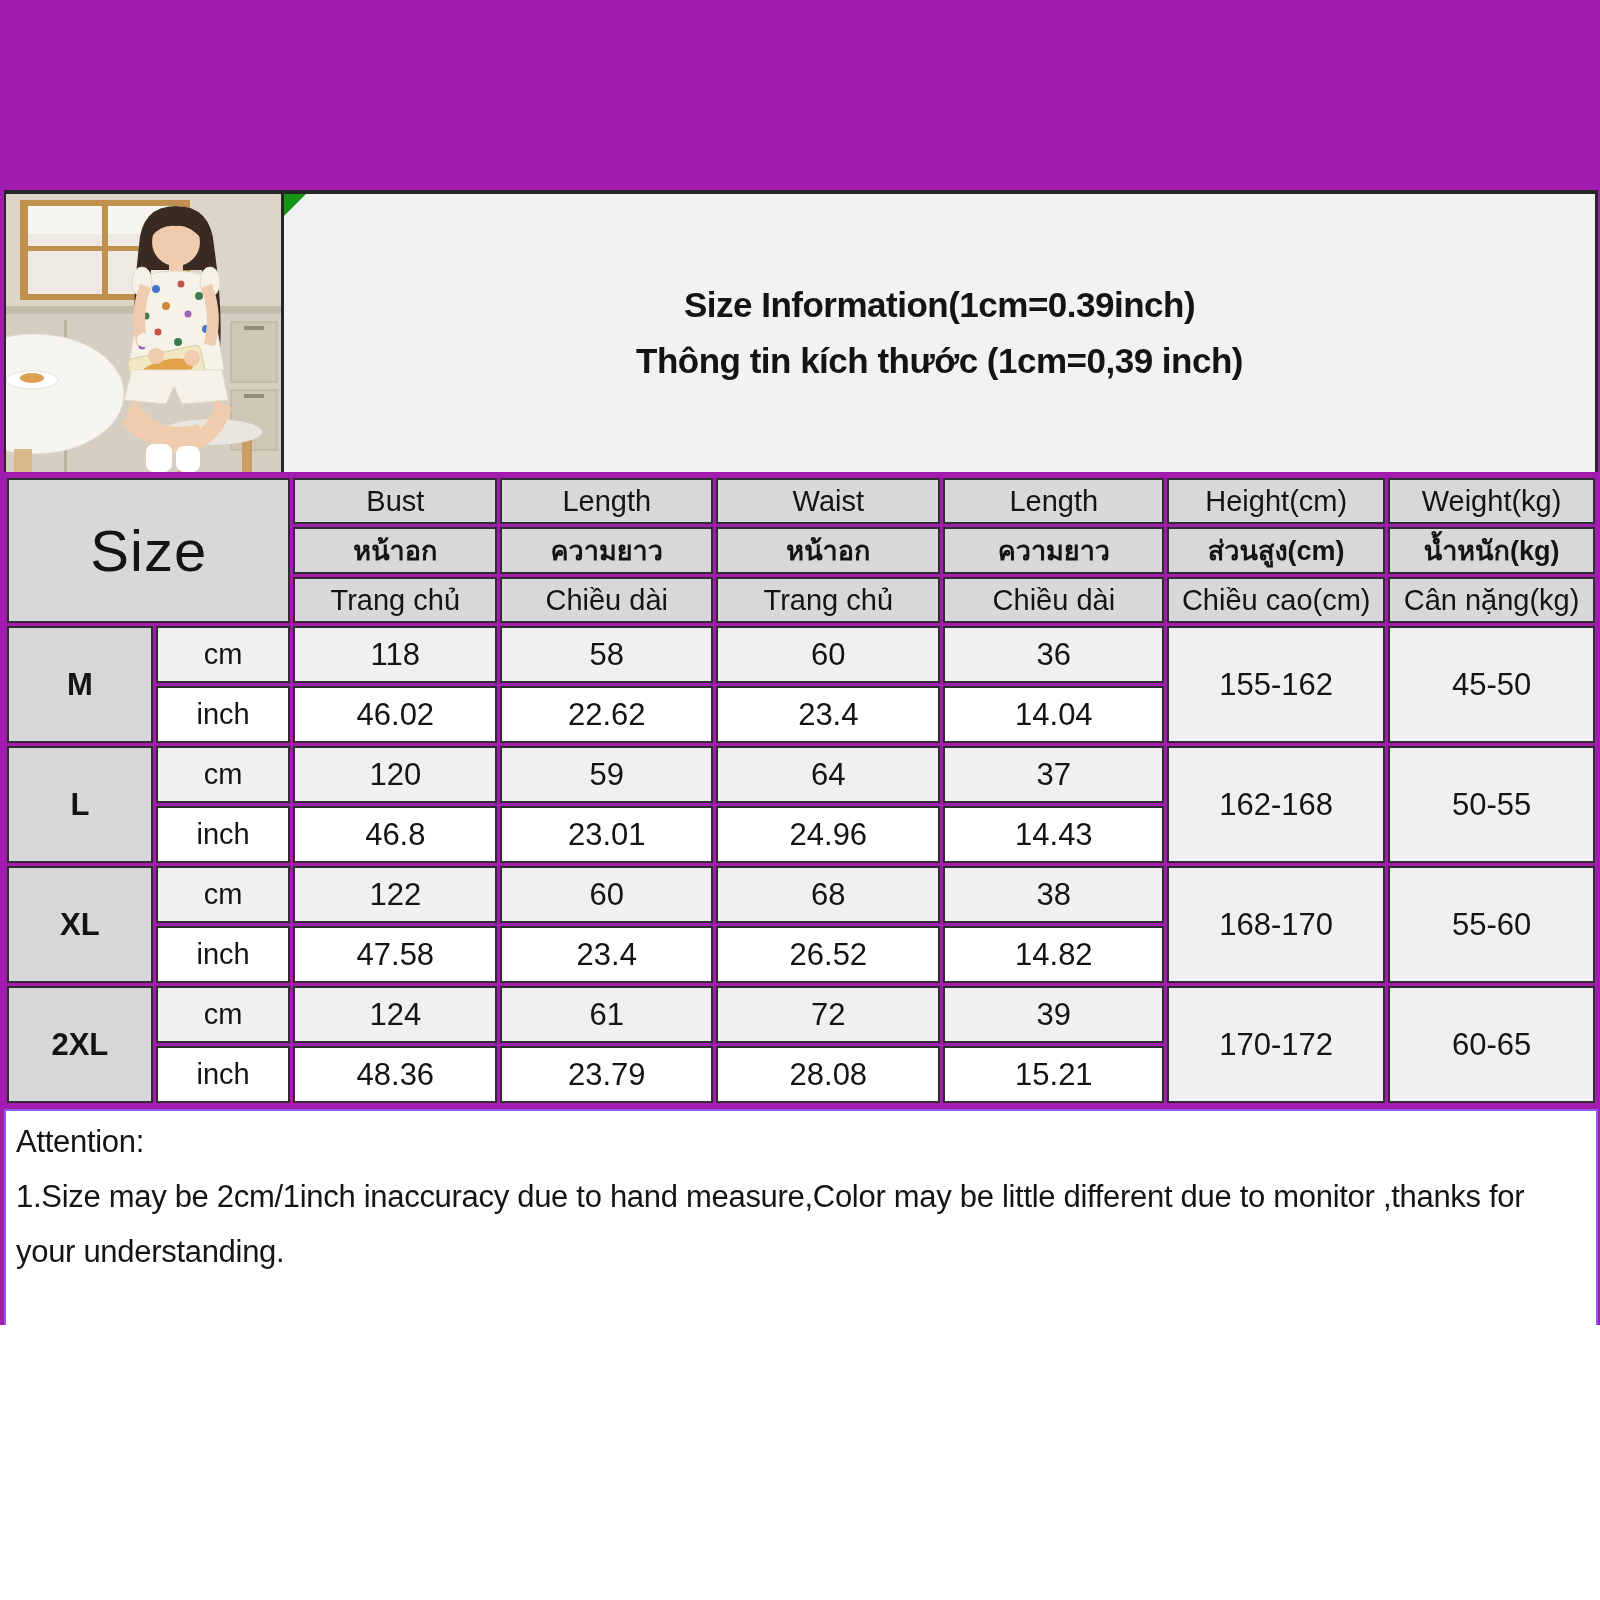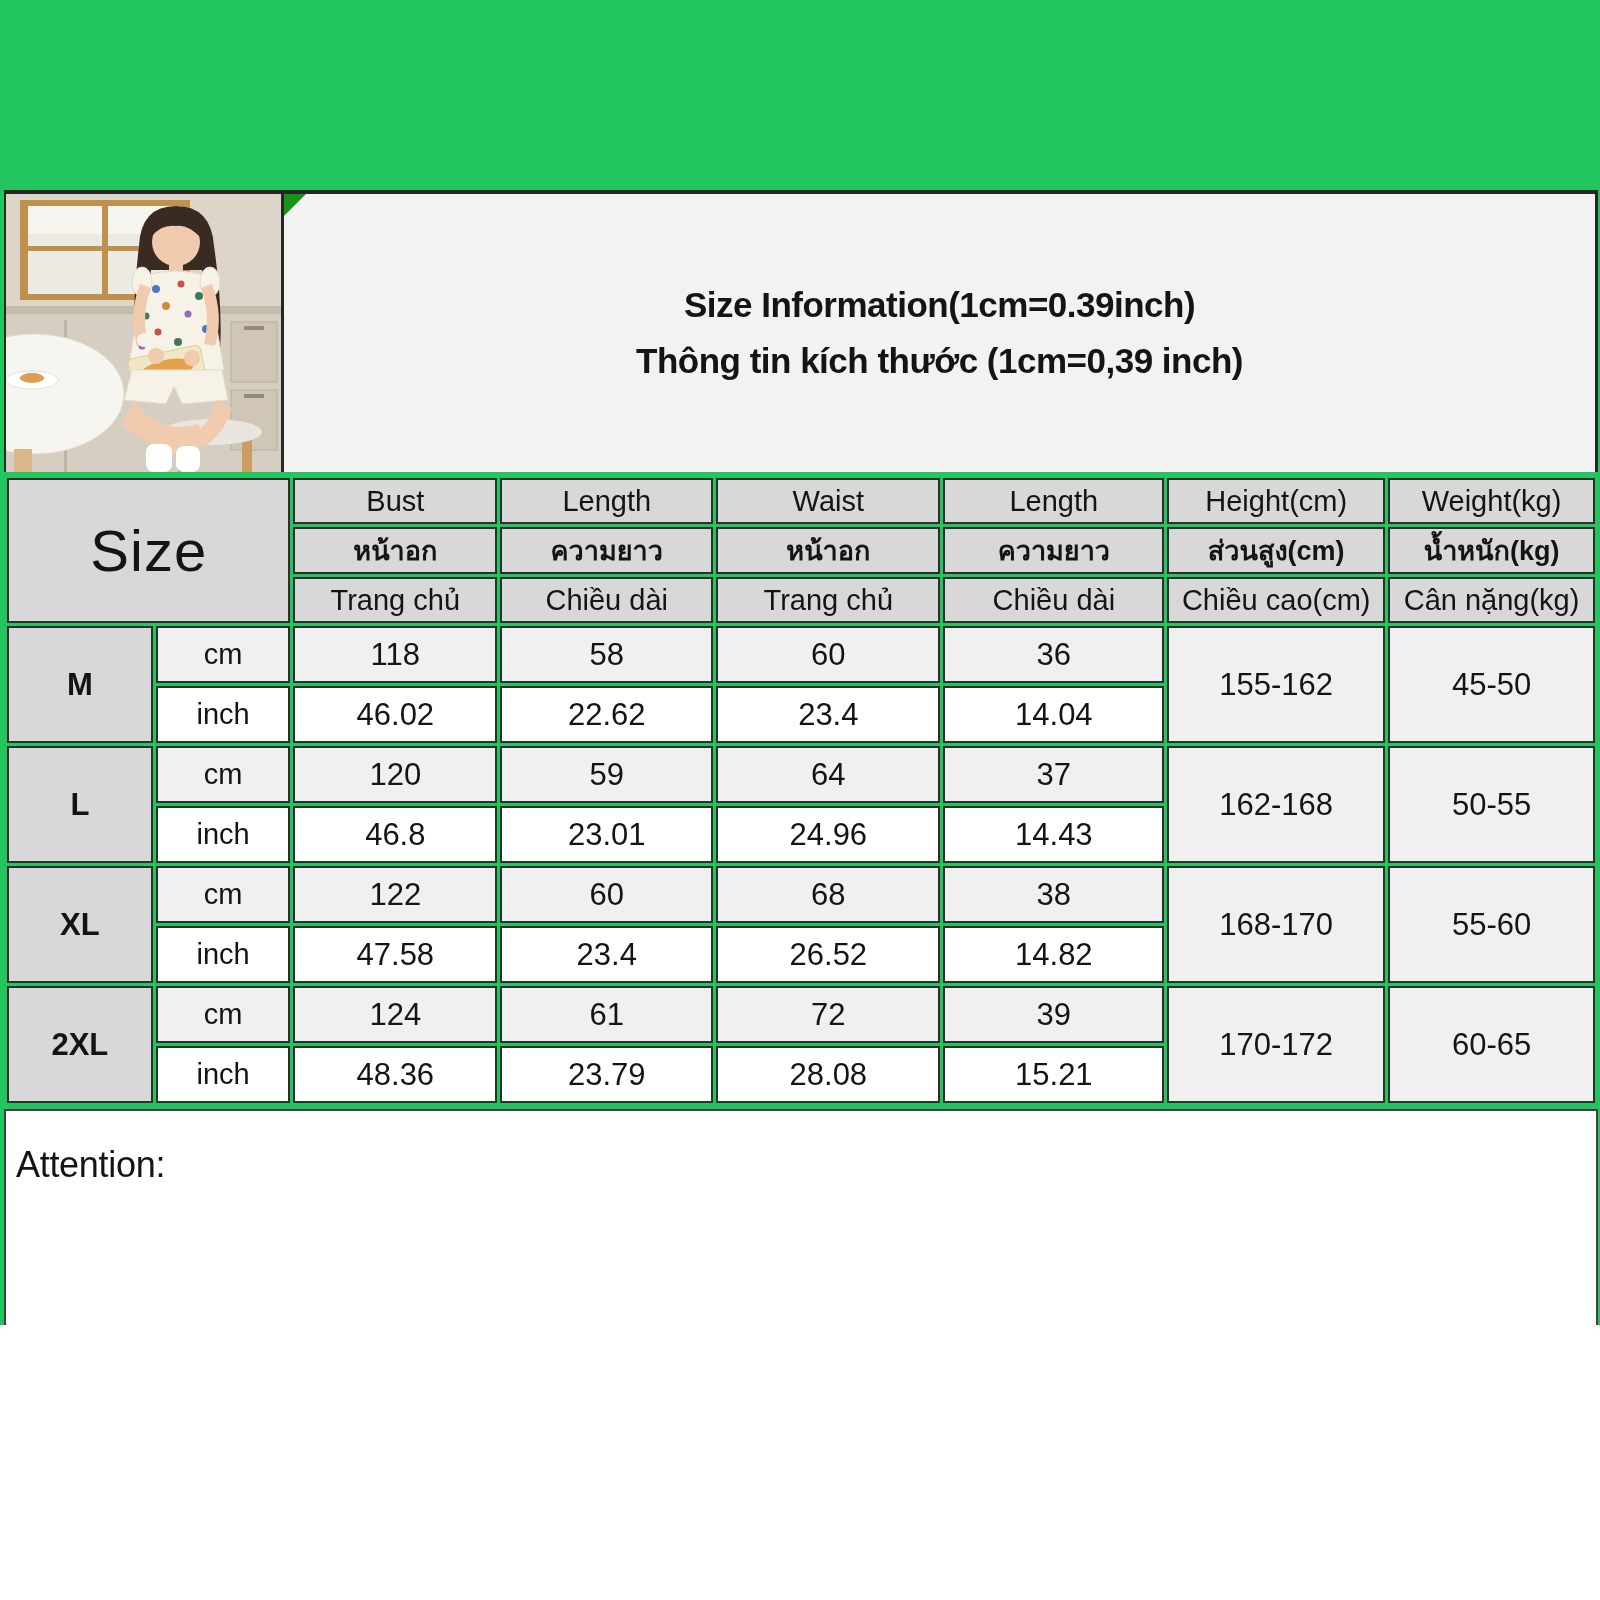--- a/index.html
+++ b/index.html
@@ -1,18 +1,18 @@
 <!DOCTYPE html>
 <html><head>
 <meta charset="utf-8">
 <style>
   *{box-sizing:border-box;margin:0;padding:0}
   html,body{background:#ffffff}
   body{width:1600px;height:1600px;font-family:"Liberation Sans",sans-serif;color:#141414}
-  .page{position:relative;width:1600px;height:1325px;background:#22c55e;overflow:hidden}
+  .page{position:relative;width:1600px;height:1325px;background:#a21caf;overflow:hidden}
   .content{position:absolute;left:4px;top:190px;width:1594px}
 
   
   .top-band{display:flex;border-top:4px solid #262626}
   .photo{flex:0 0 277px;width:277px;height:278px;border-left:2px solid #262626;background:#ddd5c8}
   .photo svg{display:block;width:100%;height:100%}
   .title-box{flex:1;height:278px;background:#f2f2f2;border-left:3px solid #262626;border-right:3px solid #262626;
              display:flex;flex-direction:column;justify-content:center;align-items:center;gap:16px;position:relative}
   .corner{position:absolute;top:0;left:0;width:0;height:0;border-top:22px solid #169416;border-right:22px solid transparent}
   .title-line{font-weight:bold;font-size:35px;letter-spacing:-0.5px}
@@ -25,22 +25,22 @@
   td.hd{background:#d8d8d8;font-weight:normal;font-size:29px}
   td.hd-th{background:#d8d8d8;font-weight:bold;font-size:27px}
   td.size-head{font-size:58px;letter-spacing:1px}
   td.size-label{background:#d8d8d8;font-weight:bold;font-size:31px}
   td.g{background:#f0f0f0}
   td.w{background:#ffffff}
   td.unit{font-weight:normal;font-size:29px}
   td.val,td.range{font-size:31px}
 
   
-  .attention{margin-top:3px;border:2px solid #404040;min-height:281px;background:#fff;
-             padding:22px 10px 0 10px;font-size:36px;line-height:1.78;letter-spacing:-0.3px}
+  .attention{margin-top:3px;border:2px solid #8b5cf6;min-height:281px;background:#fff;
+             padding:3px 10px 0 10px;font-size:31px;line-height:1.78;letter-spacing:-0.3px}
   .attention p{margin:0}
 </style>
 </head>
 <body>
 
 <div class="page">
   <div class="content">
 
     <div class="top-band">
       <div class="photo">
@@ -228,16 +228,17 @@
           <td class="w val">48.36</td>
           <td class="w val">23.79</td>
           <td class="w val">28.08</td>
           <td class="w val">15.21</td>
         </tr>
       </tbody>
     </table>
 
     <div class="attention">
       <p>Attention:</p>
+      <p>1.Size may be 2cm/1inch inaccuracy due to hand measure,Color may be little different due to monitor ,thanks for your understanding.</p>
     </div>
 
   </div>
 </div>
 
 </body></html>

